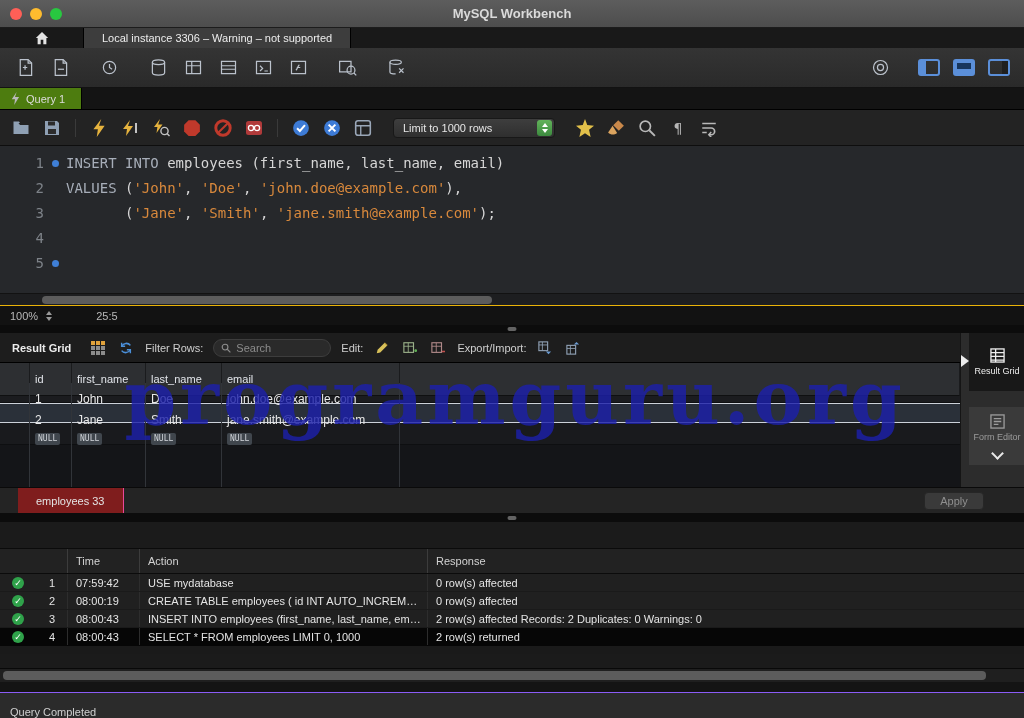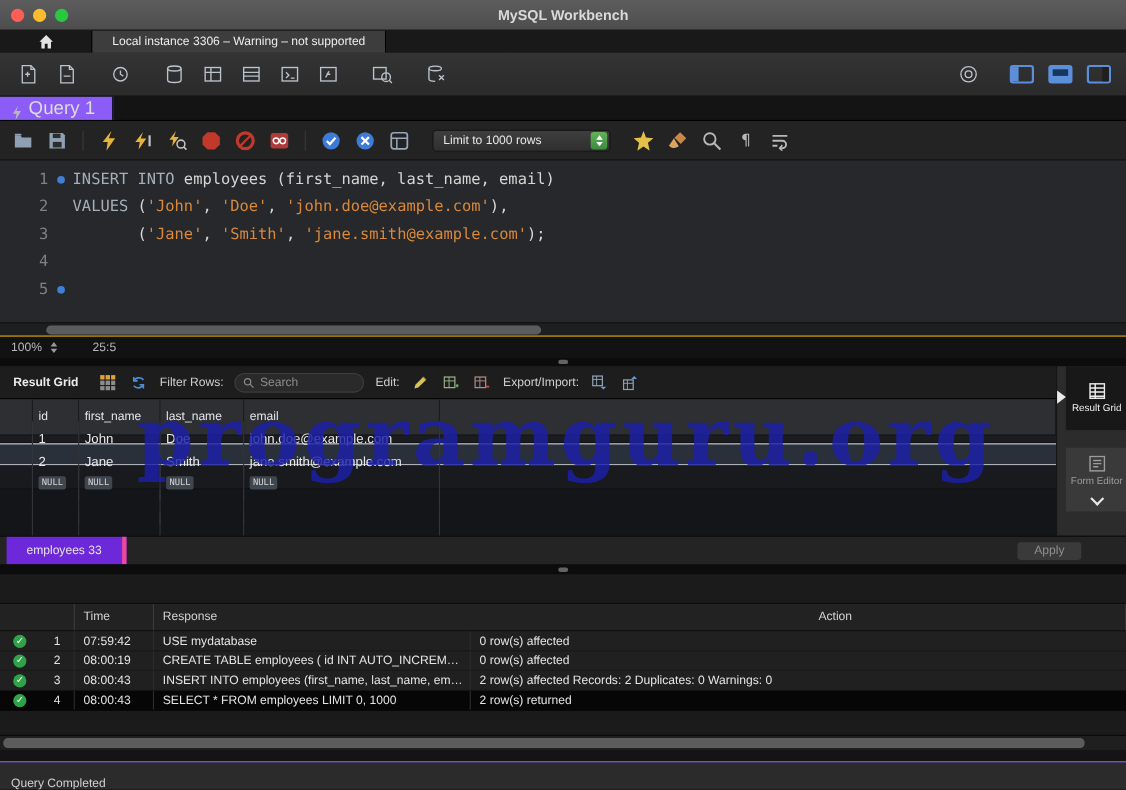--- a/index.html
+++ b/index.html
@@ -27,21 +27,21 @@
   .grp{margin-left:14px}
   .mt-spacer{flex:1}
   .panel-ic{width:22px;height:17px;border:2px solid #5b8fd9;border-radius:3px;position:relative}
   .panel-ic.left::after{content:'';position:absolute;left:0;top:0;bottom:0;width:6px;background:#5b8fd9}
   .panel-ic.bottom{background:#5b8fd9}
   .panel-ic.bottom::after{content:'';position:absolute;left:2px;right:2px;top:2px;height:6px;background:#17365e}
   .panel-ic.right::after{content:'';position:absolute;right:0;top:0;bottom:0;width:6px;background:#1f1f1f}
 
   
   .querytabs{position:absolute;top:88px;left:0;right:0;height:22px;background:#141414;border-bottom:1px solid #000;display:flex}
-  .qtab{display:flex;align-items:flex-end;gap:6px;background:#8b5cf6;color:#dcdcdc;font-size:17px;padding:0 16px 0 10px;border-right:1px solid #000}
+  .qtab{display:flex;align-items:center;gap:6px;background:#4d7c0f;color:#dcdcdc;font-size:11px;padding:0 16px 0 10px;border-right:1px solid #000}
 
   
   .sqltoolbar{position:absolute;top:110px;left:0;right:0;height:36px;background:#232323;border-bottom:1px solid #0e0e0e;display:flex;align-items:center;padding:0 10px;gap:9px}
   .stool{width:22px;height:22px;display:flex;align-items:center;justify-content:center;color:#aeb6c0}
   .stool svg{width:18px;height:18px}
   .vsep{width:1px;height:18px;background:#3a3a3a;margin:0 3px}
   .glyph{font-family:"DejaVu Sans",sans-serif;font-size:14px;color:#b6b6b6}
   .limit-select{height:20px;width:162px;background:linear-gradient(#3e3e3e,#2f2f2f);border:1px solid #181818;border-radius:4px;display:flex;align-items:center;color:#e6e6e6;font-size:11px;padding:0 2px 0 9px;margin:0 10px}
   .stepper{margin-left:auto;width:15px;height:16px;border-radius:3px;background:linear-gradient(#62b35a,#3c8a3f);display:flex;flex-direction:column;align-items:center;justify-content:center;gap:2px}
   .tri-up{width:0;height:0;border-left:3px solid transparent;border-right:3px solid transparent;border-bottom:4px solid #fff}
@@ -58,21 +58,21 @@
   .tok-str{color:#d9893c}
   .code.sel{background:#4a5562;display:inline-block}
   .code.sel::after{content:'';display:inline-block;width:2px;height:17px;background:#eceff2;vertical-align:text-bottom}
   .editor-hscroll{position:absolute;top:293px;left:0;right:0;height:12px;background:#1d1e20;border-top:1px solid #121212}
   .editor-hscroll .thumb{position:absolute;left:42px;top:2px;width:450px;height:8px;border-radius:4px;background:#5c5c5c}
   .editor-status{position:absolute;top:305px;left:0;right:0;height:20px;background:#121212;border-top:1px solid #eab308;display:flex;align-items:center;font-size:11px;color:#b8b8b8}
   .zoom-label{margin-left:10px}
   .zoom-stepper{margin-left:8px;display:flex;flex-direction:column;gap:2px;align-items:center}
   .zoom-stepper .tri-up{border-bottom-color:#9a9a9a}
   .zoom-stepper .tri-dn{border-top-color:#9a9a9a}
-  .caret-label{margin-left:32px}
+  .caret-label{margin-left:44px}
 
   
   .splitter{position:absolute;left:0;right:0;background:#0c0c0c}
   .splitter .dot{position:absolute;left:50%;top:50%;transform:translate(-50%,-50%);width:9px;height:4px;border-radius:2px;background:#636363}
 
   
   .rg-toolbar{position:absolute;top:333px;left:0;right:0;height:30px;background:#1d1d1d;border-bottom:1px solid #000;display:flex;align-items:center;padding:0 12px;gap:10px;font-size:11px;color:#cfcfcf}
   .rg-title{color:#ececec;font-weight:bold;margin-right:8px}
   .micro{width:18px;height:18px;display:flex;align-items:center;justify-content:center}
   .searchbox{width:118px;height:18px;border-radius:9px;background:#2a2a2a;border:1px solid #3d3d3d;display:flex;align-items:center;padding:0 7px;gap:5px}
@@ -101,21 +101,21 @@
   .sp-btn.active{background:#181818;color:#ededed}
   .sp-btn.inactive{background:#3a3a3a;color:#9c9c9c;margin-top:16px}
   .sp-btn svg{width:15px;height:15px;fill:none;stroke:currentColor;stroke-width:1.4}
   .sp-chevron{margin:4px auto 0;width:9px;height:9px;border-left:2px solid #e8e8e8;border-bottom:2px solid #e8e8e8;transform:rotate(-45deg)}
 
   
   .watermark{position:absolute;top:348px;left:50px;width:930px;height:100px;line-height:100px;text-align:center;font-family:"DejaVu Serif",serif;font-weight:bold;font-size:74px;letter-spacing:4px;color:rgba(28,32,170,0.82);z-index:6;pointer-events:none}
 
   
   .table-tabstrip{position:absolute;top:487px;left:0;right:0;height:26px;background:#242424;border-top:1px solid #0a0a0a;display:flex;align-items:center}
-  .emp-tab{height:100%;background:#6d28d9;color:#e4e4e4;font-size:11px;display:flex;align-items:center;padding:0 18px;border-right:4px solid #ec4899;margin-left:6px}
+  .emp-tab{height:100%;background:#7f1d1d;color:#e4e4e4;font-size:11px;display:flex;align-items:center;padding:0 18px;border-right:1px solid #ec4899;margin-left:18px}
   .apply-btn{position:absolute;right:40px;top:4px;width:60px;height:18px;background:#3a3a3a;border:1px solid #262626;border-radius:4px;color:#8f8f8f;font-size:11px;display:flex;align-items:center;justify-content:center}
 
   
   .ao-header{position:absolute;top:522px;left:0;right:0;height:26px;background:#171717;display:flex;align-items:center;padding-left:8px;font-size:11px;color:#d8d8d8;gap:16px}
   .ao-chevron{width:7px;height:7px;border-left:1.5px solid #aaa;border-bottom:1.5px solid #aaa;transform:rotate(-45deg);margin-top:-3px}
   .ao-colheader{position:absolute;top:548px;left:0;right:0;height:26px;background:#222;border-top:1px solid #0b0b0b;border-bottom:1px solid #0b0b0b;display:flex;font-size:11px;color:#d2d2d2}
   .aocell{display:flex;align-items:center;padding:0 8px;overflow:hidden;white-space:nowrap}
   .c0{width:68px;border-right:1px solid #3c3c3c}
   .c1{width:72px;border-right:1px solid #3c3c3c}
   .c2{width:288px;border-right:1px solid #3c3c3c}
@@ -559,22 +559,22 @@
     <div class="apply-btn">Apply</div>
   </div>
 
   <div class="splitter" style="top:513px;height:9px">
       <span class="dot"></span>
     </div>
 
   <div class="ao-colheader">
     <div class="aocell c0"></div>
     <div class="aocell c1">Time</div>
+    <div class="aocell c2">Action</div>
     <div class="aocell c3">Response</div>
-    <div class="aocell c2">Action</div>
   </div>
   <div class="ao-rows">
       <div class="aorow">
         <div class="aocell c0">
           <span class="okicon">✓</span>
           <span class="aonum">1</span>
         </div>
         <div class="aocell c1">07:59:42</div>
         <div class="aocell c2">USE mydatabase</div>
         <div class="aocell c3">0 row(s) affected</div>

